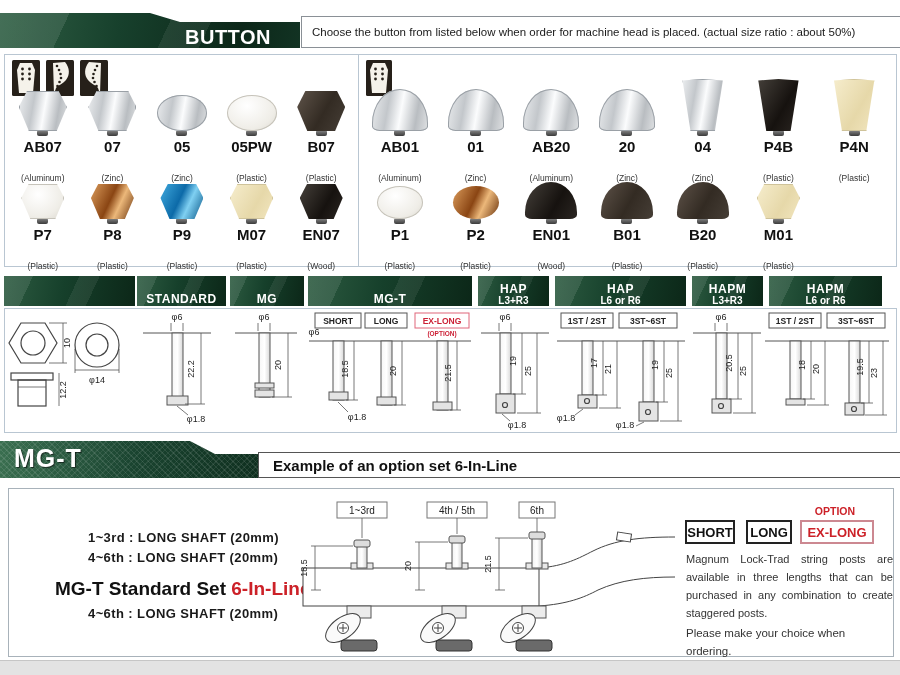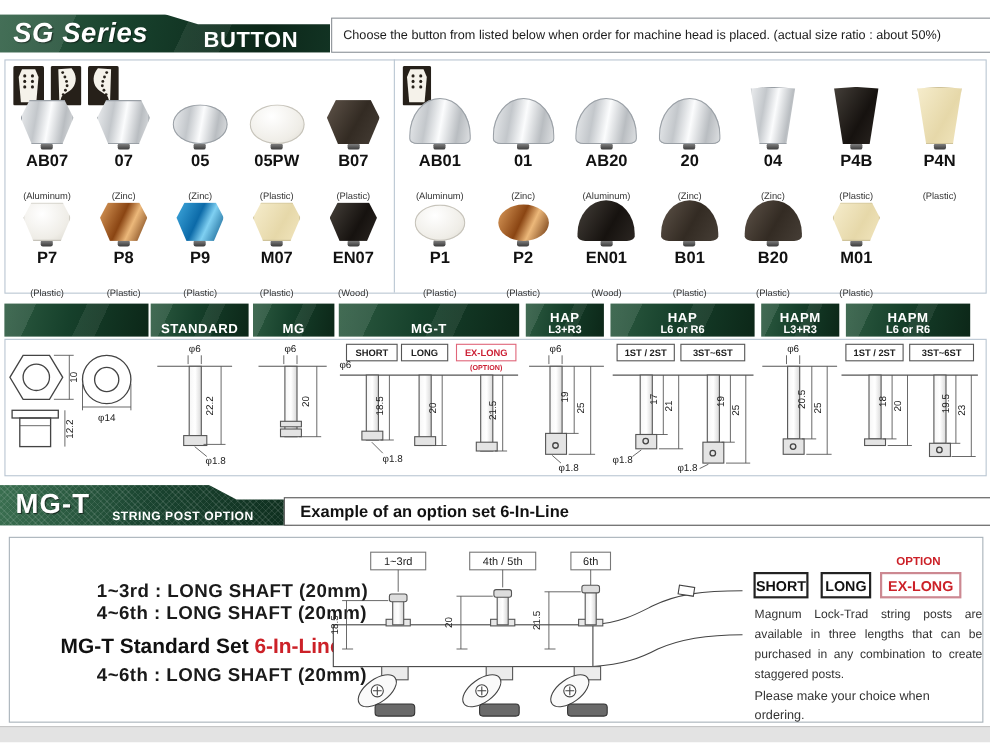--- a/index.html
+++ b/index.html
@@ -76,46 +76,45 @@
 
   
   .mgt-band{position:absolute;left:0;top:441px;width:268px;height:37px;
     background:
       repeating-linear-gradient(45deg, rgba(255,255,255,0.10) 0 1px, rgba(255,255,255,0) 1px 4px),
       repeating-linear-gradient(-45deg, rgba(255,255,255,0.08) 0 1px, rgba(255,255,255,0) 1px 4px),
       linear-gradient(100deg,#3a6f50 0%,#1a4430 50%,#0e2e1e 100%);
     clip-path:polygon(0 0,190px 0,215px 13px,266px 13px,266px 37px,0 37px);}
   .mgt-title{position:absolute;left:14px;top:444px;font-size:25px;font-weight:bold;color:#fff;
     letter-spacing:1px;text-shadow:1px 1px 1px rgba(0,0,0,0.6);}
-  .mgt-sub{position:absolute;left:102px;top:464px;font-size:11px;font-weight:bold;color:#fff;letter-spacing:0.5px;}
+  .mgt-sub{position:absolute;left:102px;top:476px;font-size:11px;font-weight:bold;color:#fff;letter-spacing:0.5px;}
   .example-box{position:absolute;left:258px;top:452px;width:636px;height:24px;border:1.5px solid #555;background:#fff;
     display:flex;align-items:center;padding-left:14px;font-size:15px;font-weight:bold;color:#111;z-index:2;}
   .bottom-box{position:absolute;left:8px;top:488px;width:884px;height:167px;border:1px solid #a8b2ba;background:#fff;}
   .set-title{position:absolute;font-size:19px;font-weight:bold;color:#111;}
   .red{color:#cc2128;}
-  .set-lines{position:absolute;font-size:17px;font-weight:bold;color:#1a1a1a;line-height:20px;letter-spacing:0.4px;}
+  .set-lines{position:absolute;font-size:13px;font-weight:bold;color:#1a1a1a;line-height:20px;letter-spacing:0.4px;}
   .opt-note{position:absolute;left:800px;top:505px;width:70px;text-align:center;
     font-size:10.5px;font-weight:bold;color:#cc2128;}
   .len-btn{position:absolute;top:520px;height:20px;border:2px solid #222;background:#fff;
     display:flex;align-items:center;justify-content:center;font-size:13px;font-weight:bold;color:#111;}
   .len-btn.redbtn{border-color:#cc8891;color:#cc2128;}
   .mgt-para{position:absolute;left:686px;top:550px;width:207px;font-size:11px;color:#333;
     line-height:18px;text-align:justify;}
   .mgt-para2{position:absolute;left:686px;top:624px;width:207px;font-size:11.5px;color:#333;line-height:18px;}
   .page-edge{position:absolute;left:0;top:660px;width:900px;height:15px;background:#e3e3e3;border-top:1px solid #c6c6c6;}
   .lblbox{fill:#fff;stroke:#777;stroke-width:1;}
   .lbltxt{font-size:10px;text-anchor:middle;fill:#222;}
 </style>
 </head>
 <body>
 
 <div id="page">
 
   <div class="top-band"></div>
-  <div class="sg-title">SG Series</div>
   <div class="btn-opt">BUTTON OPTION</div>
   <div class="top-note-box">Choose the button from listed below when order for machine head is placed.  (actual size ratio :  about 50%)</div>
 
   <div class="btn-section"></div>
   <div class="btn-divider"></div>
 
   <div class="hs-icons" style="left:12px;top:60px;">
     <svg width="28" height="36">
       <rect width="28" height="36" rx="1.5" fill="#262019"></rect>
       <path d="M8,3 L20,3 L23,10 L21,33 L7,33 L5,10 Z" fill="#f5f2ea"></path>

